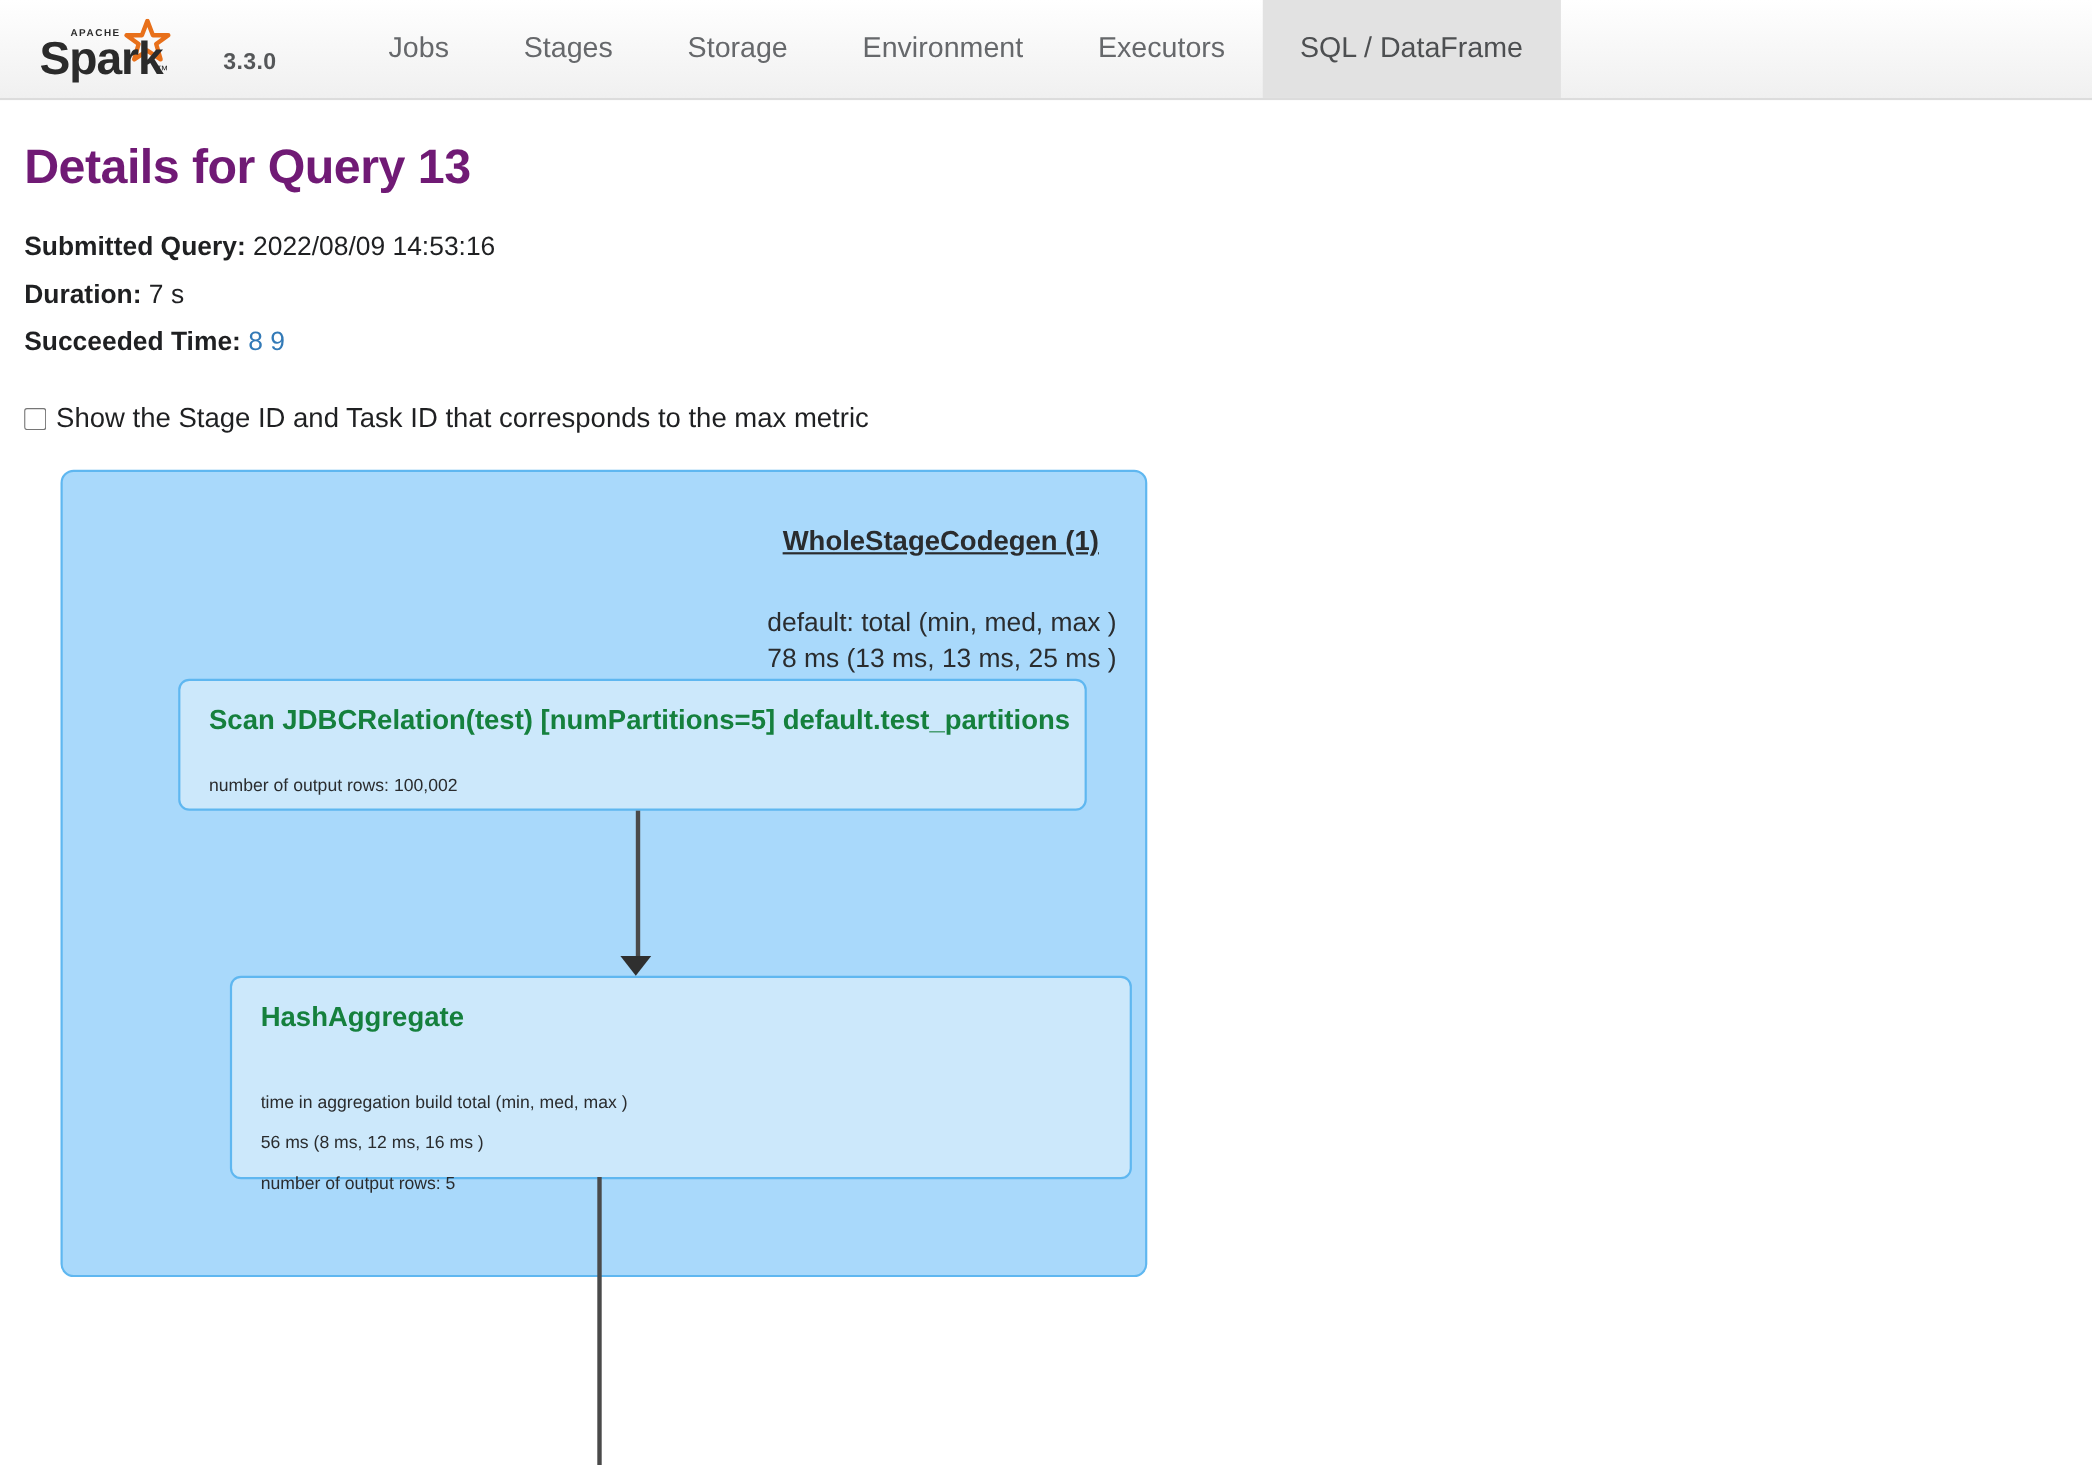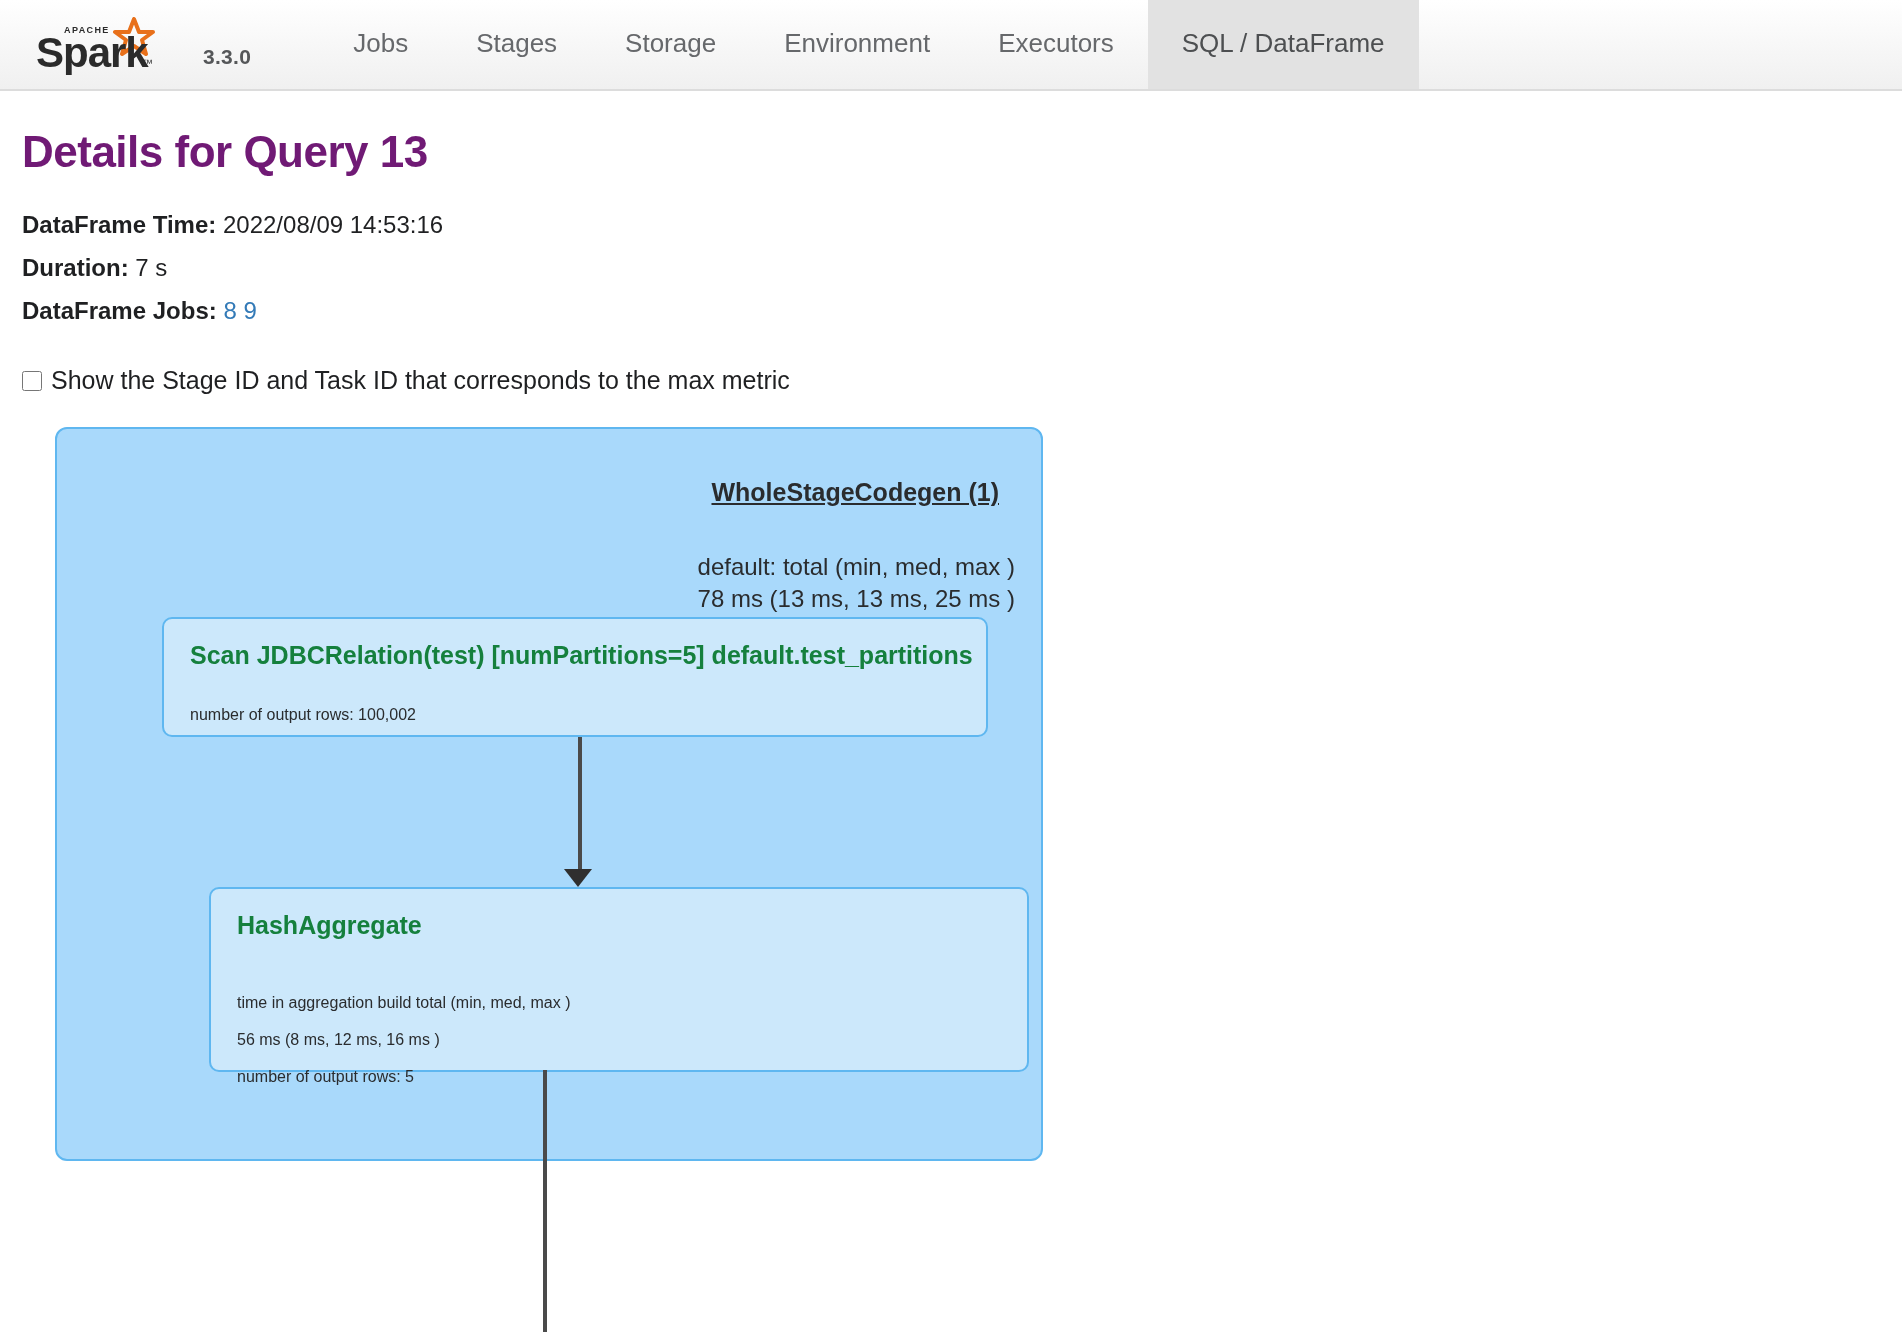--- a/index.html
+++ b/index.html
@@ -216,31 +216,31 @@
     <a class="nav-tab" href="#">Executors</a>
     <a class="nav-tab active" href="#">SQL / DataFrame</a>
   </nav>
 </div>
 
 <div class="page">
 
   <h1 class="page-title">Details for Query 13</h1>
 
   <div class="meta-line">
-    <b>DataFrame Time:</b>
+    <b>Submitted Query:</b>
     <span>2022/08/09 14:53:16</span>
   </div>
 
   <div class="meta-line">
     <b>Duration:</b>
     <span>7 s</span>
   </div>
 
   <div class="meta-line">
-    <b>DataFrame Jobs:</b>
+    <b>Succeeded Time:</b>
     <a class="joblink" href="#">8</a>
     <a class="joblink" href="#">9</a>
   </div>
 
   <label class="checkbox-row">
     <input type="checkbox" style="">
     <span>Show the Stage ID and Task ID that corresponds to the max metric</span>
   </label>
 
   <div class="dag-wrap">

